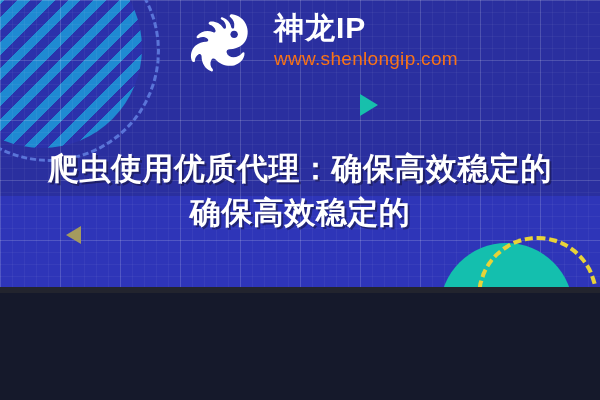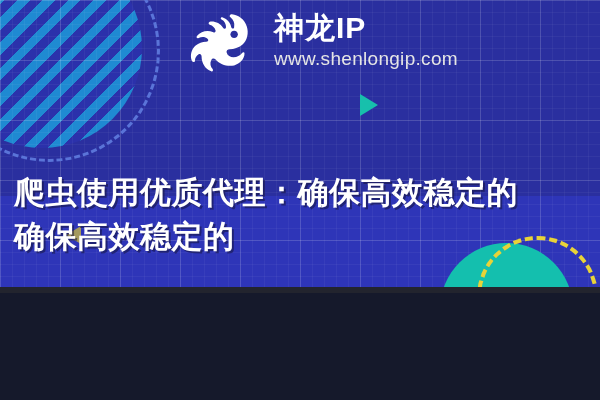--- a/index.html
+++ b/index.html
@@ -79,27 +79,27 @@
     position:absolute;left:189px;top:4px;z-index:12;
     display:flex;align-items:center;gap:11px;
   }
   .logo-mark{width:74px;height:74px;flex:0 0 74px;}
   .logo-text{display:flex;flex-direction:column;line-height:1;padding-bottom:2px;}
   .logo-name{
     color:#ffffff;font-size:30px;font-weight:700;letter-spacing:1px;
     font-family:"Liberation Sans","DejaVu Sans",sans-serif;
   }
   .logo-url{
-    color:#e5e5e5;font-size:19px;font-weight:400;margin-top:6px;letter-spacing:.3px;
+    color:#f97316;font-size:19px;font-weight:400;margin-top:6px;letter-spacing:.3px;
   }
 
   
   .title-wrap{
-    position:absolute;left:0;top:171px;width:600px;z-index:20;
-    padding:0 14px;box-sizing:border-box;
+    position:absolute;left:0;top:147px;width:600px;z-index:20;
+    text-align:center;padding:0 14px;box-sizing:border-box;
   }
   .title-line{
     color:#ffffff;
     font-size:31px;
     font-weight:700;
     letter-spacing:.5px;
     line-height:44px;
     text-shadow:2px 2px 0 rgba(20,18,60,.55);
     font-family:"Liberation Sans","DejaVu Sans",sans-serif;
     white-space:nowrap;

